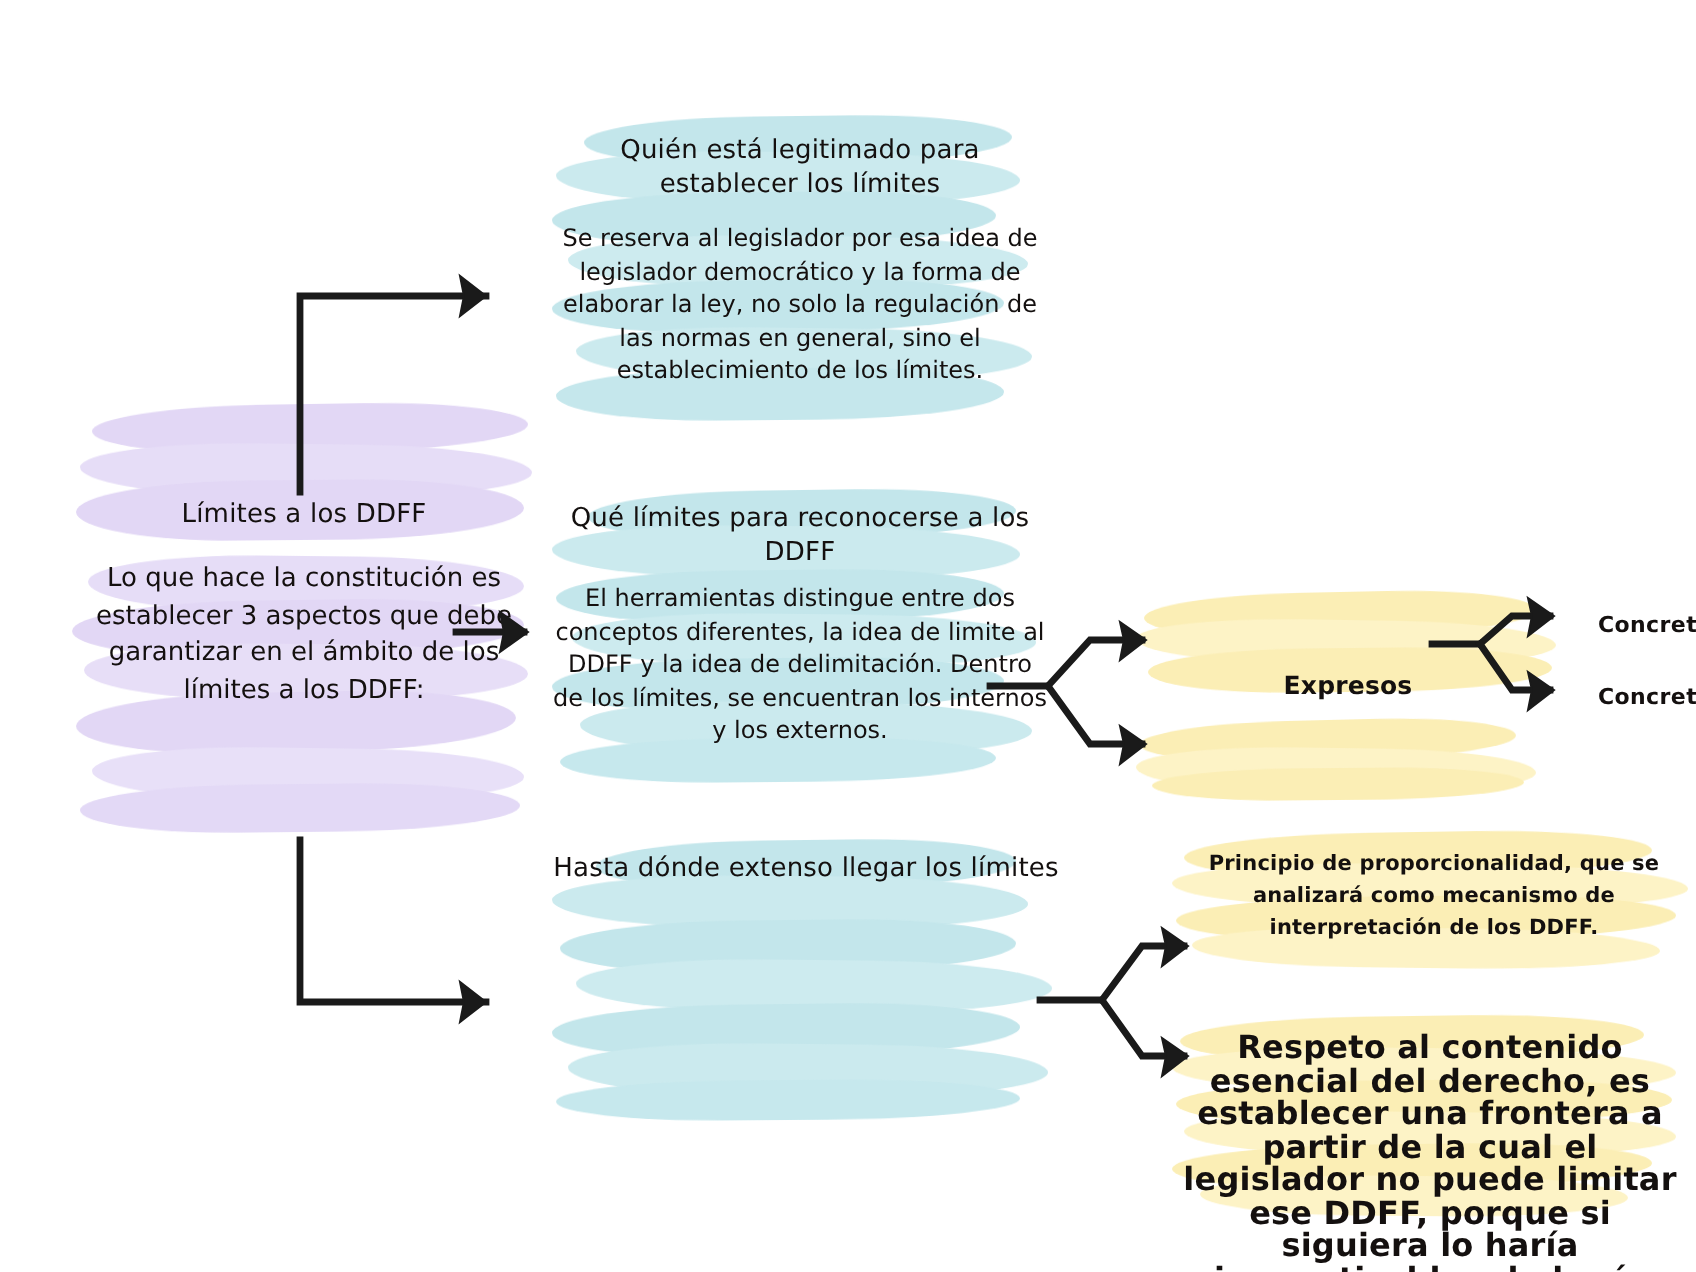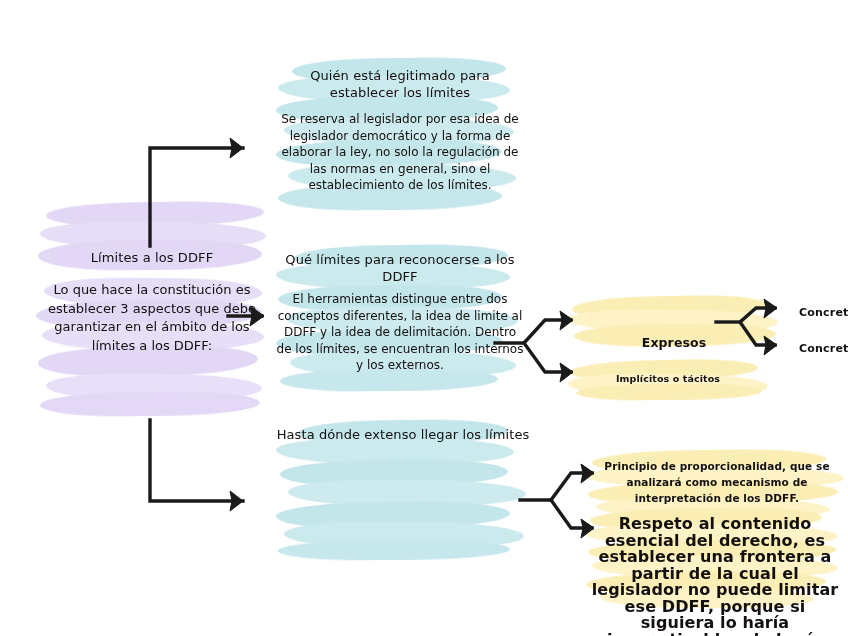--- a/index.html
+++ b/index.html
@@ -54,21 +54,21 @@
 
   
   .leaf .ttl{font-weight:700;text-align:center;}
 
   #leaf-expresos{left:568px;top:296px;width:212px;height:50px;}
   #leaf-expresos .ttl{font-size:12.5px;line-height:16px;padding-top:15px;margin-top:24px;}
 
   #leaf-implicitos{left:568px;top:360px;width:200px;height:38px;}
   #leaf-implicitos .ttl{font-size:9.5px;line-height:13px;padding-top:12px;}
 
-  #leaf-principio{left:586px;top:450px;width:262px;height:68px;}
+  #leaf-principio{left:586px;top:416px;width:262px;height:68px;}
   #leaf-principio .ttl{font-size:10.5px;line-height:16px;padding-top:8px;}
 
   #leaf-respeto{left:586px;top:508px;width:258px;height:104px;}
   #leaf-respeto .ttl{font-size:16px;line-height:16.5px;padding-top:8px;}
 
   
   .term{position:absolute;font-weight:700;font-size:11px;letter-spacing:0.2px;margin-left:17px;}
   #term-concretos{left:782px;top:306px;}
   #term-generales{left:782px;top:342px;}
 
@@ -189,23 +189,20 @@
       <div class="ttl">Expresos</div>
     </div>
   </div>
 
   <div class="node leaf" id="leaf-implicitos">
     <div class="bands">
       <div class="band" style="left:2px;top:0px;width:188px;height:20px;background:#fbeeb5;transform:rotate(-1.4deg);"></div>
       <div class="band" style="left:0px;top:14px;width:200px;height:22px;background:#fdf3c6;transform:rotate(0.8deg);"></div>
       <div class="band" style="left:8px;top:24px;width:186px;height:16px;background:#fbeeb5;transform:rotate(-0.5deg);"></div>
     </div>
-    <div class="txt">
-      <div class="ttl">Implícitos o tácitos</div>
-    </div>
   </div>
 
   <div class="node leaf" id="leaf-principio">
     <div class="bands">
       <div class="band" style="left:6px;top:0px;width:234px;height:22px;background:#fbeeb5;transform:rotate(-0.9deg);"></div>
       <div class="band" style="left:0px;top:16px;width:258px;height:22px;background:#fdf3c6;transform:rotate(0.6deg);"></div>
       <div class="band" style="left:2px;top:32px;width:250px;height:22px;background:#fbeeb5;transform:rotate(-0.6deg);"></div>
       <div class="band" style="left:10px;top:48px;width:234px;height:20px;background:#fdf3c6;transform:rotate(0.7deg);"></div>
     </div>
     <div class="txt">

